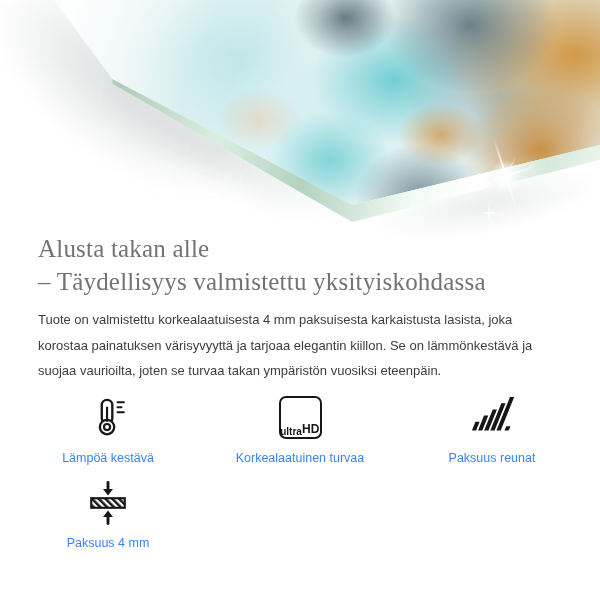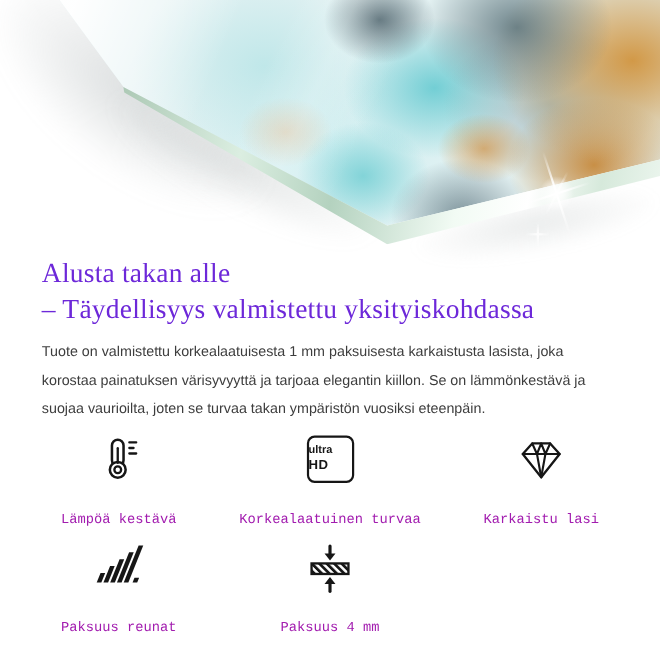--- a/index.html
+++ b/index.html
@@ -57,31 +57,31 @@
     background:linear-gradient(180deg, transparent, #fff 45%, #fff 55%, transparent); }
   .sparkle-small { position:absolute; left:478px; top:202px; width:22px; height:22px; opacity:.8; }
   .sparkle-small::before { content:""; position:absolute; left:10px; top:0; width:1.5px; height:22px;
     background:linear-gradient(180deg, transparent, #fff 45%, #fff 55%, transparent); }
   .sparkle-small::after { content:""; position:absolute; top:10px; left:0; width:22px; height:1.5px;
     background:linear-gradient(90deg, transparent, #fff 45%, #fff 55%, transparent); }
 
   
   .text-block { padding:0 38px; }
   .page-title { margin:4px 0 0; font-family:"Liberation Serif","DejaVu Serif",serif;
-    font-weight:500; font-size:25px; line-height:33px; color:#6d28d9; letter-spacing:0.2px; }
+    font-weight:500; font-size:25px; line-height:33px; color:#737373; letter-spacing:0.2px; }
   .page-title span { display:block; }
   .body-text { margin:9px 0 0; max-width:527px; font-size:13px; line-height:25.5px; color:#3d3d3d; }
 
   
   .features { display:grid; grid-template-columns:repeat(3,1fr); padding:0 12px; margin-top:10px; row-gap:14px; }
   .feature { display:flex; flex-direction:column; align-items:center; }
   .icon-box { height:48px; display:flex; align-items:center; justify-content:center; }
-  .feature .label { margin-top:23px; font-size:12.5px; color:#a21caf;font-family:Liberation Mono, monospace; }
+  .feature .label { margin-top:9px; font-size:12.5px; color:#3b82f6; }
   .uhd { width:39px; height:39px; border:2.6px solid #161616; border-radius:7px;
-    display:flex; flex-direction:column; align-items:flex-start; justify-content:center; color:#161616; }
+    display:flex; align-items:flex-end; justify-content:center; color:#161616; }
   .uhd .small { font-size:10px; font-weight:700; line-height:10px; }
   .uhd .big { font-size:12px; font-weight:700; line-height:15px; letter-spacing:0.3px; }
   svg.ic { display:block; }
 </style>
 </head>
 <body>
 
 <div class="page">
 
   <div class="hero">
@@ -97,21 +97,21 @@
         <div class="ray-d"></div>
     </div>
     <div class="sparkle-small"></div>
   </div>
 
   <div class="text-block">
     <h1 class="page-title">
       <span>Alusta takan alle</span>
       <span>– Täydellisyys valmistettu yksityiskohdassa</span>
     </h1>
-    <p class="body-text">Tuote on valmistettu korkealaatuisesta 1 mm paksuisesta karkaistusta lasista, joka korostaa painatuksen värisyvyyttä ja tarjoaa elegantin kiillon. Se on lämmönkestävä ja suojaa vaurioilta, joten se turvaa takan ympäristön vuosiksi eteenpäin.</p>
+    <p class="body-text">Tuote on valmistettu korkealaatuisesta 4 mm paksuisesta karkaistusta lasista, joka korostaa painatuksen värisyvyyttä ja tarjoaa elegantin kiillon. Se on lämmönkestävä ja suojaa vaurioilta, joten se turvaa takan ympäristön vuosiksi eteenpäin.</p>
   </div>
 
   <div class="features">
 
     <div class="feature">
       <div class="icon-box">
         <svg class="ic" width="46" height="46" viewBox="0 0 48 48" fill="none" stroke="#161616" stroke-linecap="round">
           <rect x="17.5" y="5" width="11" height="25" rx="5.5" stroke-width="2.4"></rect>
           <circle cx="23" cy="33.5" r="7.5" fill="#ffffff" stroke-width="2.4"></circle>
           <line x1="23" y1="13" x2="23" y2="27" stroke-width="2.2"></line>
@@ -128,32 +128,20 @@
       <div class="icon-box">
         <div class="uhd">
           <span class="small">ultra</span>
           <span class="big">HD</span>
         </div>
       </div>
       <div class="label">Korkealaatuinen turvaa</div>
     </div>
 
 
-    <div class="feature">
-      <div class="icon-box">
-        <svg class="ic" width="46" height="46" viewBox="0 0 48 48" fill="none" stroke="#161616" stroke-linecap="round" stroke-linejoin="round">
-          <path d="M15.5 8.5 H32.5 L41.5 18.5 L24 40.5 L6.5 18.5 Z" stroke-width="2.2"></path>
-          <line x1="6.5" y1="18.5" x2="41.5" y2="18.5" stroke-width="2"></line>
-          <polyline points="15.5,8.5 20,18.5 24,8.5 28,18.5 32.5,8.5" stroke-width="2"></polyline>
-          <line x1="20" y1="18.5" x2="24" y2="40.5" stroke-width="2"></line>
-          <line x1="28" y1="18.5" x2="24" y2="40.5" stroke-width="2"></line>
-        </svg>
-      </div>
-      <div class="label">Karkaistu lasi</div>
-    </div>
 
     <div class="feature">
       <div class="icon-box">
         <svg class="ic" width="46" height="46" viewBox="0 0 48 48" fill="#161616">
           <g transform="translate(10,0) skewX(-22)">
             <rect x="8" y="28" width="4.4" height="9"></rect>
             <rect x="14.4" y="21.5" width="4.4" height="15.5"></rect>
             <rect x="20.8" y="15" width="4.4" height="22"></rect>
             <rect x="27.2" y="8.5" width="4.4" height="28.5"></rect>
             <rect x="33.6" y="2" width="4.4" height="35"></rect>

